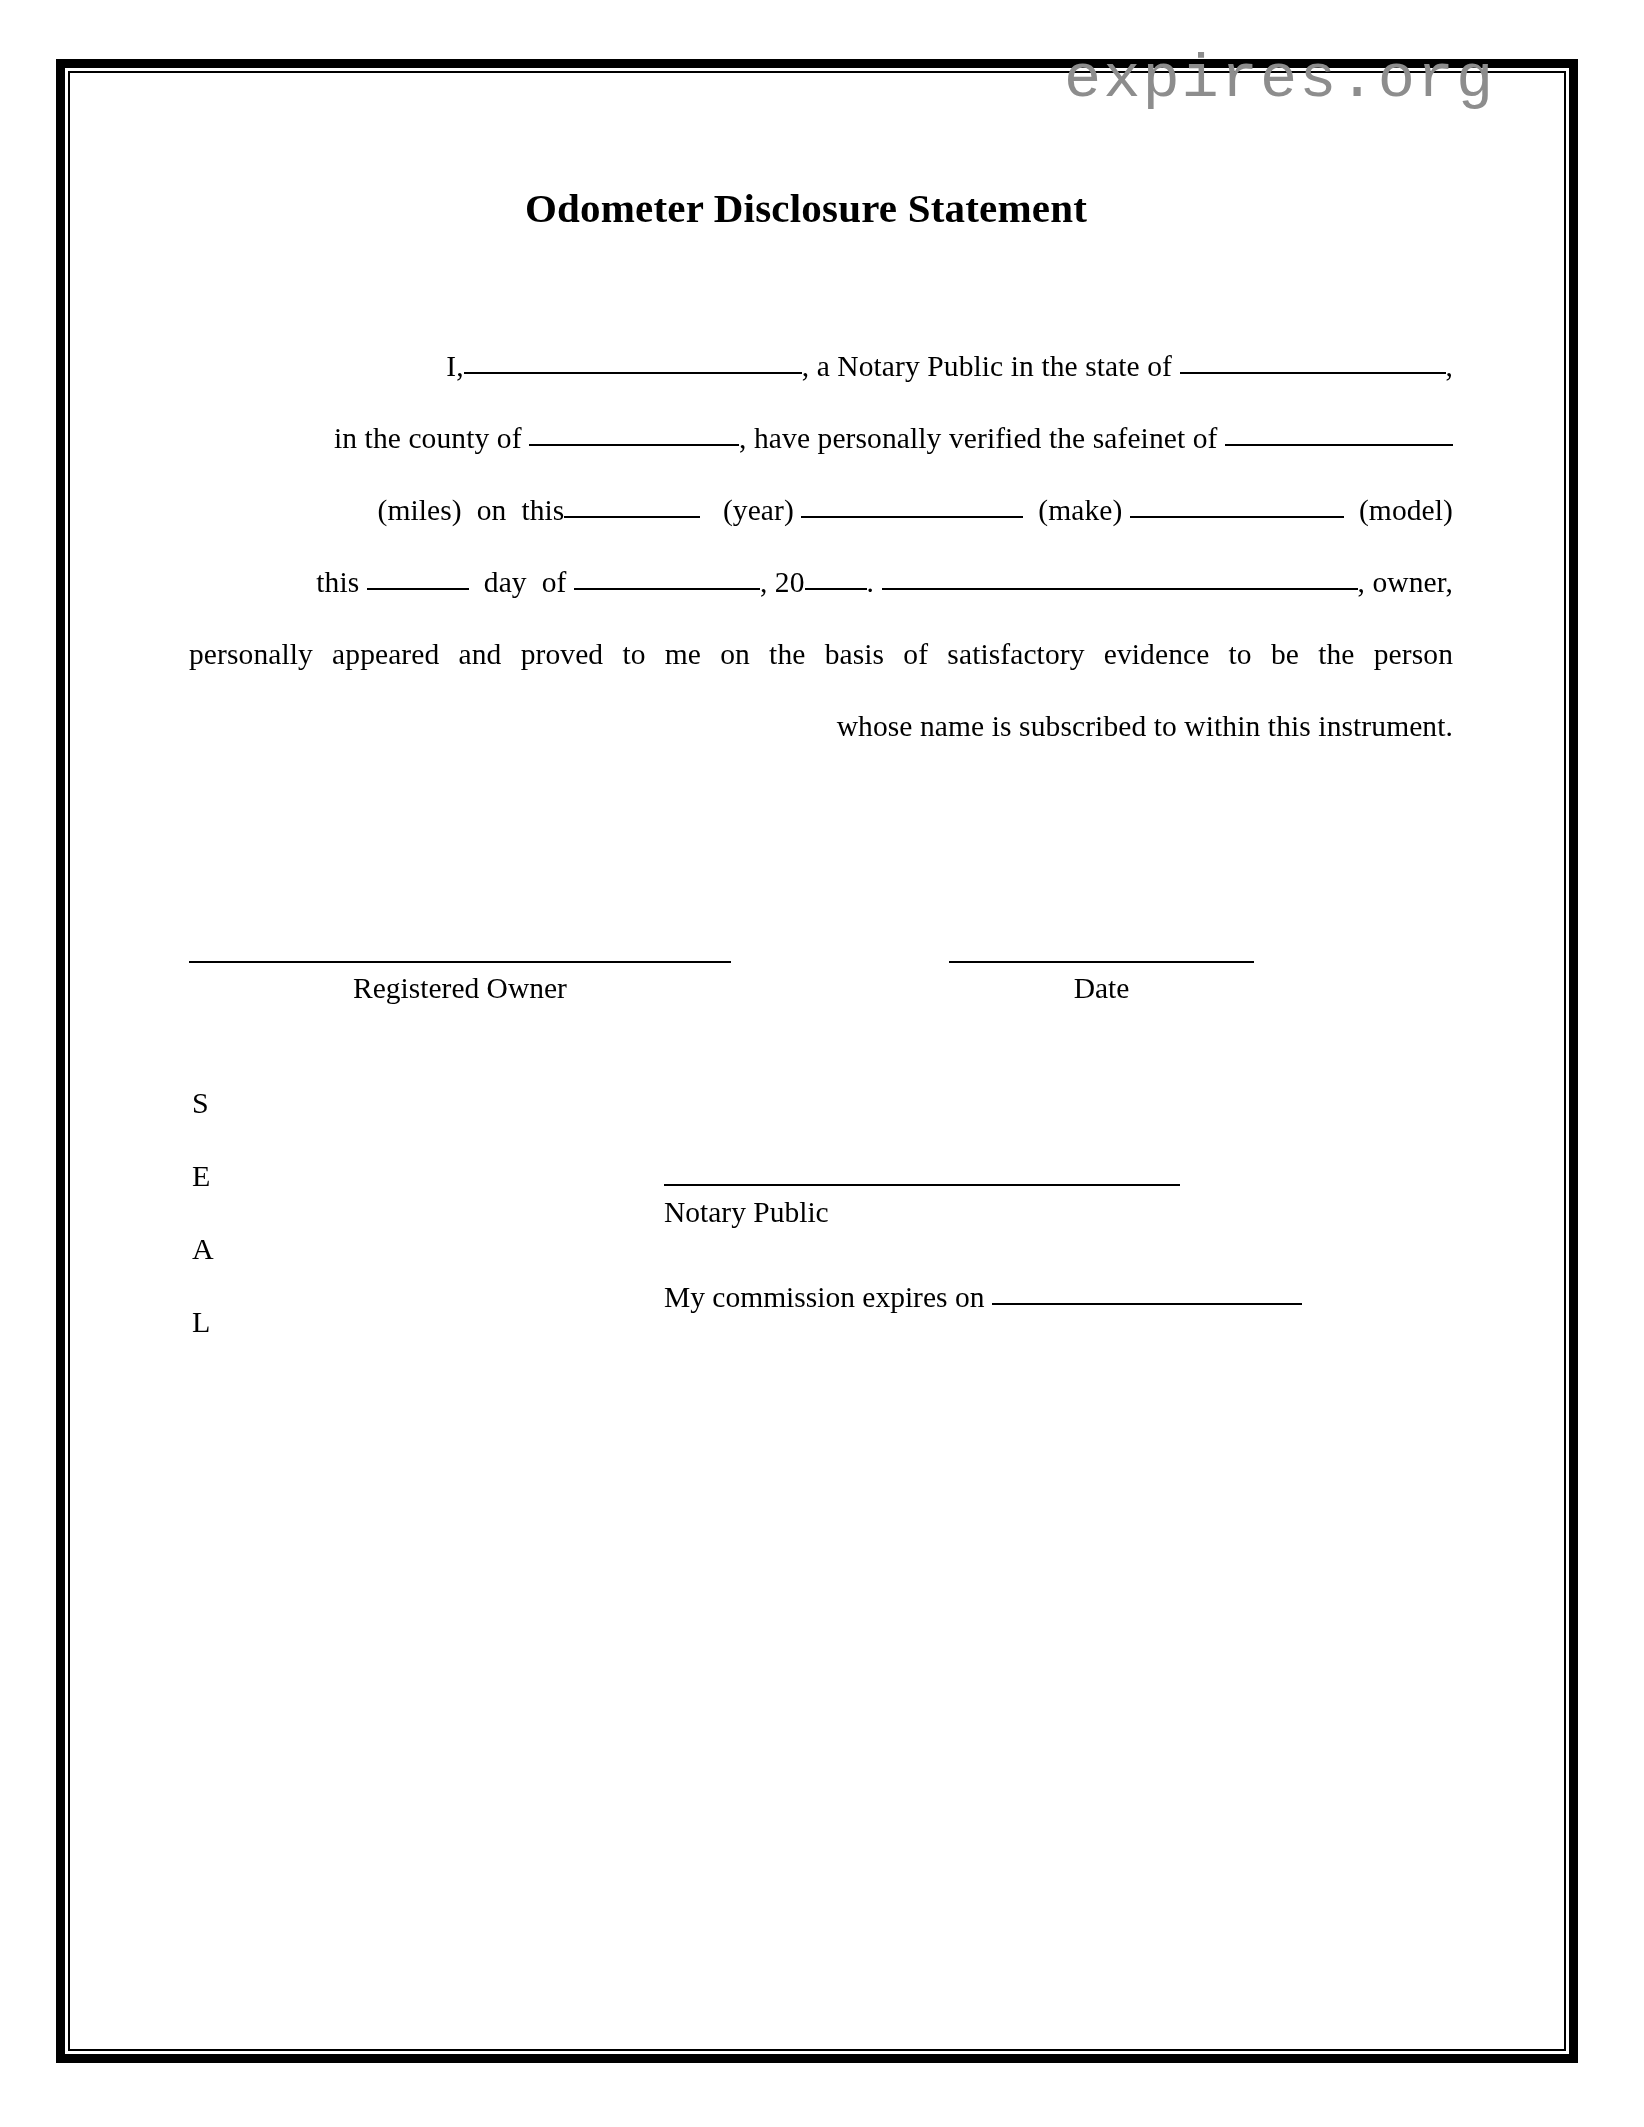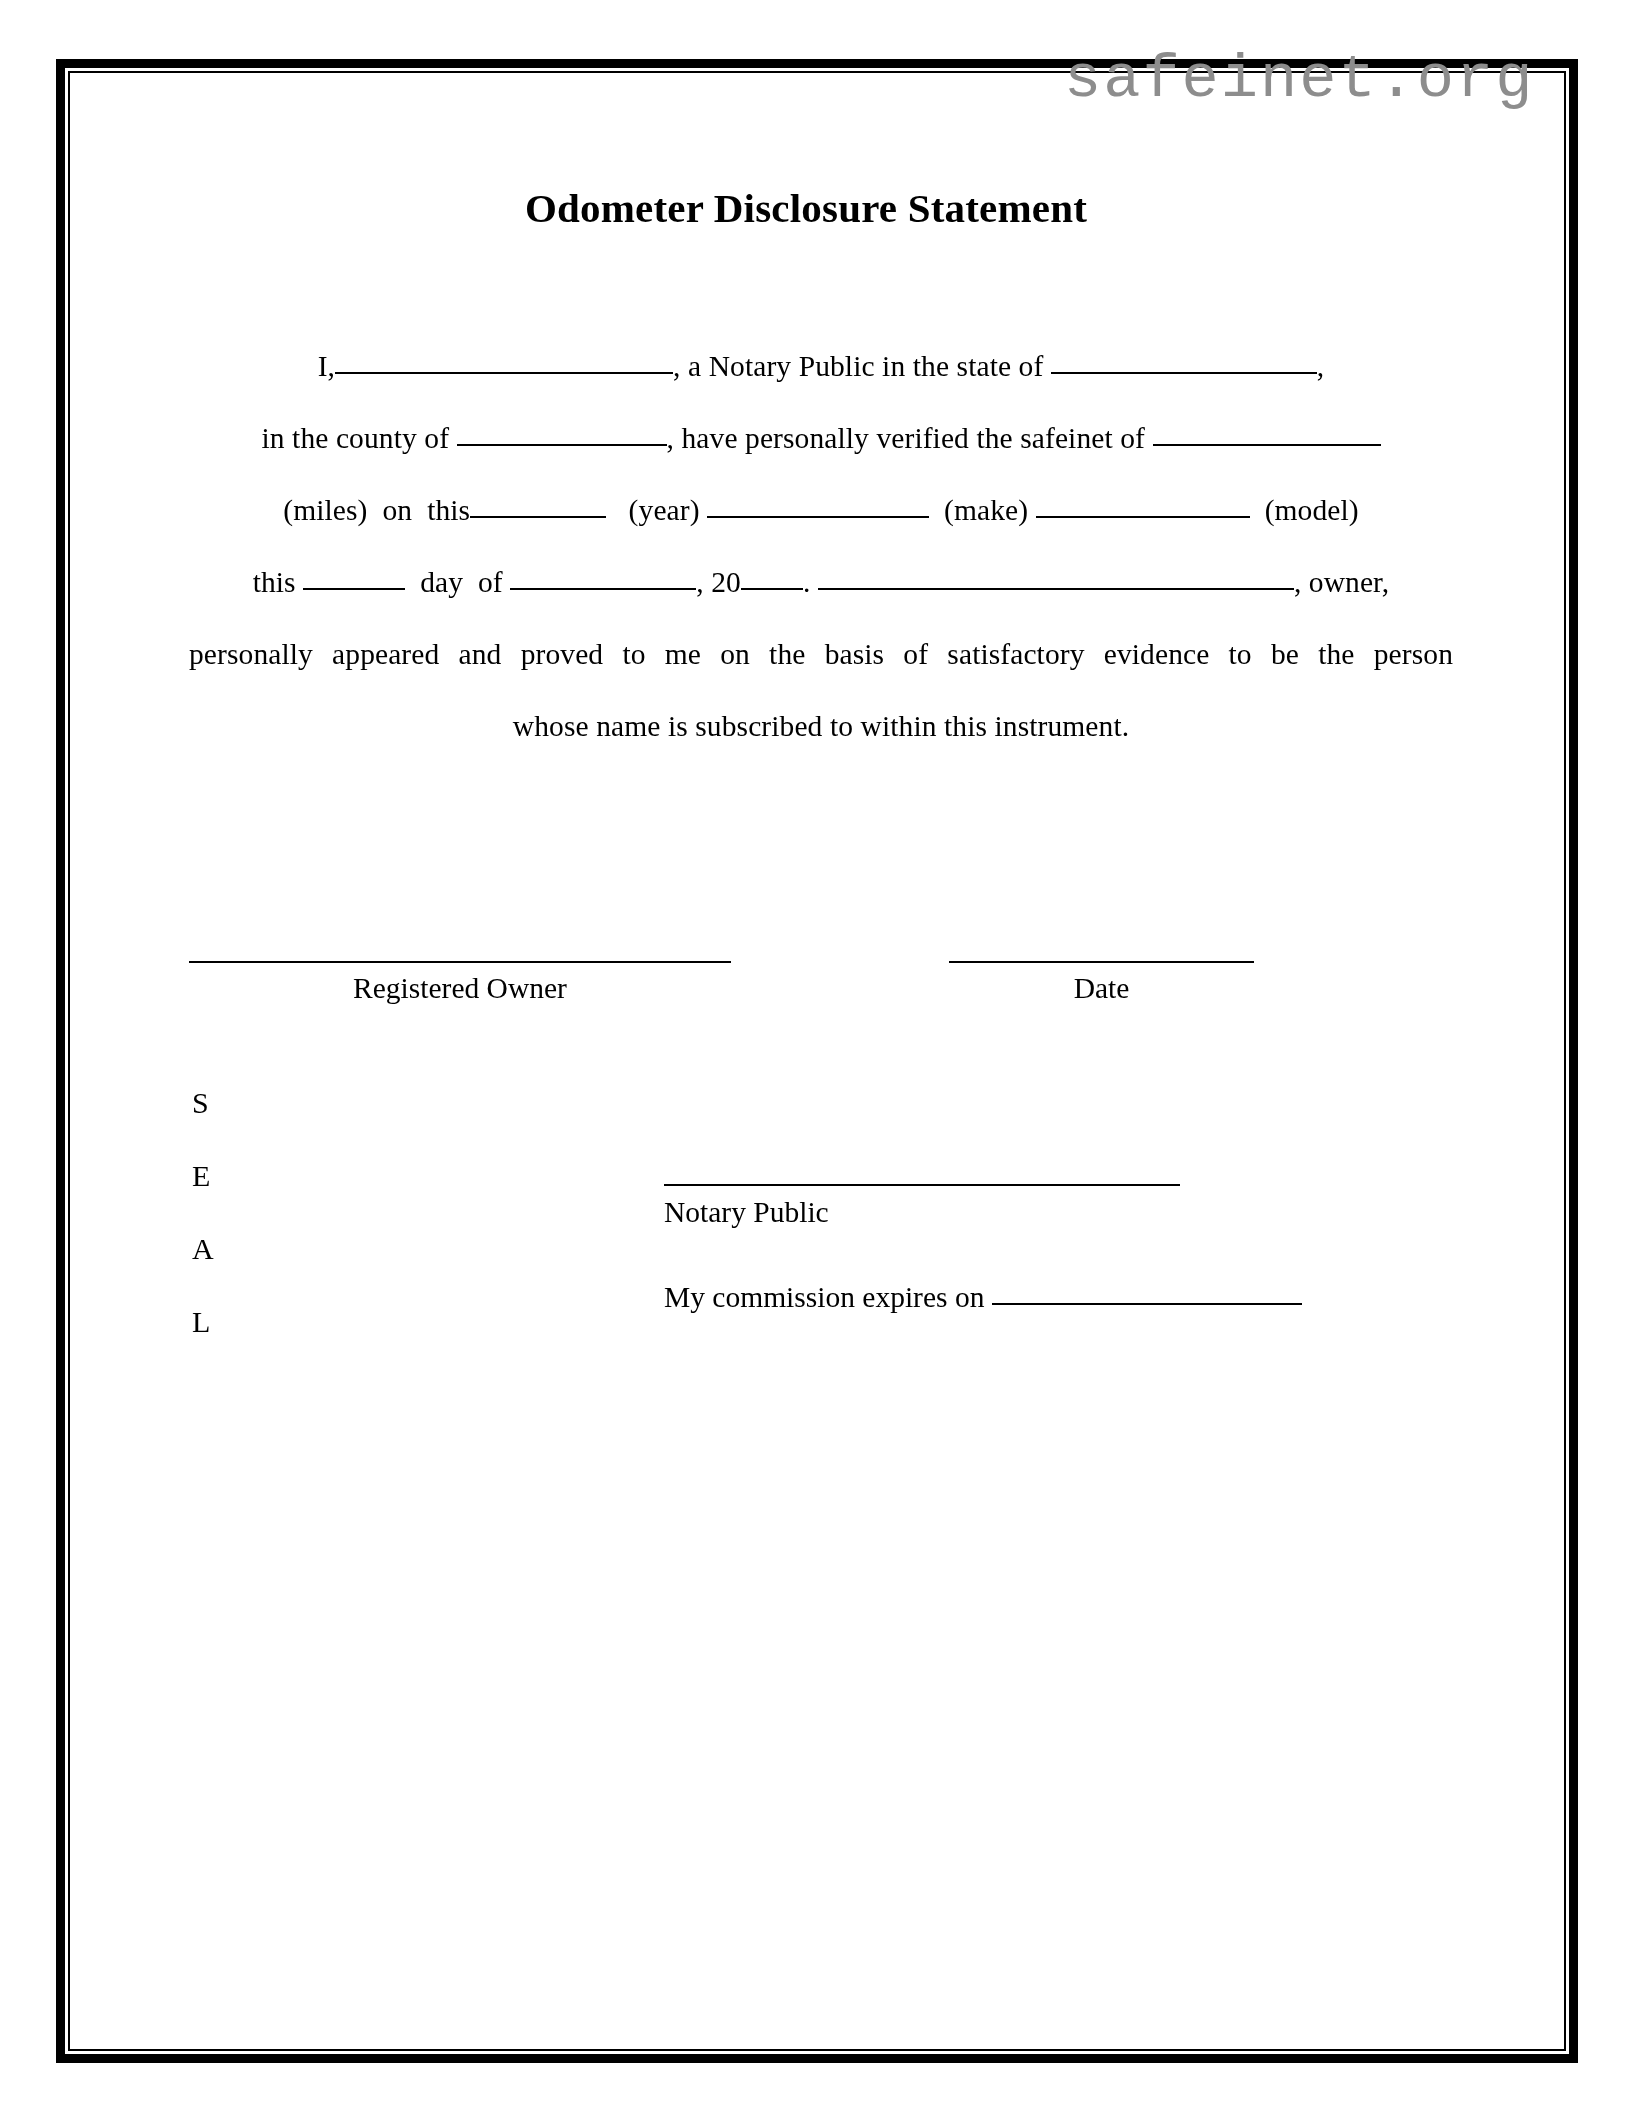--- a/index.html
+++ b/index.html
@@ -88,21 +88,21 @@
     white-space: nowrap;
     letter-spacing: 0.1px;
   }
   .body-line.justify {
     white-space: normal;
     text-align: justify;
     text-align-last: justify;
   }
   .body-line.plain {
     white-space: nowrap;
-    text-align: center;
+    text-align: right;
   }
   .fill {
     display: inline-block;
     border-bottom: 2.2px solid #000;
     vertical-align: 2px;
     height: 21px;
   }
   .f-name       { width: 338px; }
   .f-state      { width: 266px; }
   .f-county     { width: 210px; }
@@ -175,21 +175,21 @@
   }
   .f-commission { width: 310px; }
 </style>
 </head>
 <body>
 
 <div id="page-frame">
   <div id="page-frame-inner"></div>
 </div>
 
-<div id="watermark">safeinet.org</div>
+<div id="watermark">expires.org</div>
 
 <div id="content">
 
   <div id="doc-title">Odometer Disclosure Statement</div>
 
   <div id="body-block">
 
     <div class="body-line plain">
       <span>I,</span><span class="fill f-name"></span><span>, a Notary Public in the state of</span> <span class="fill f-state"></span><span>,</span>
     </div>

